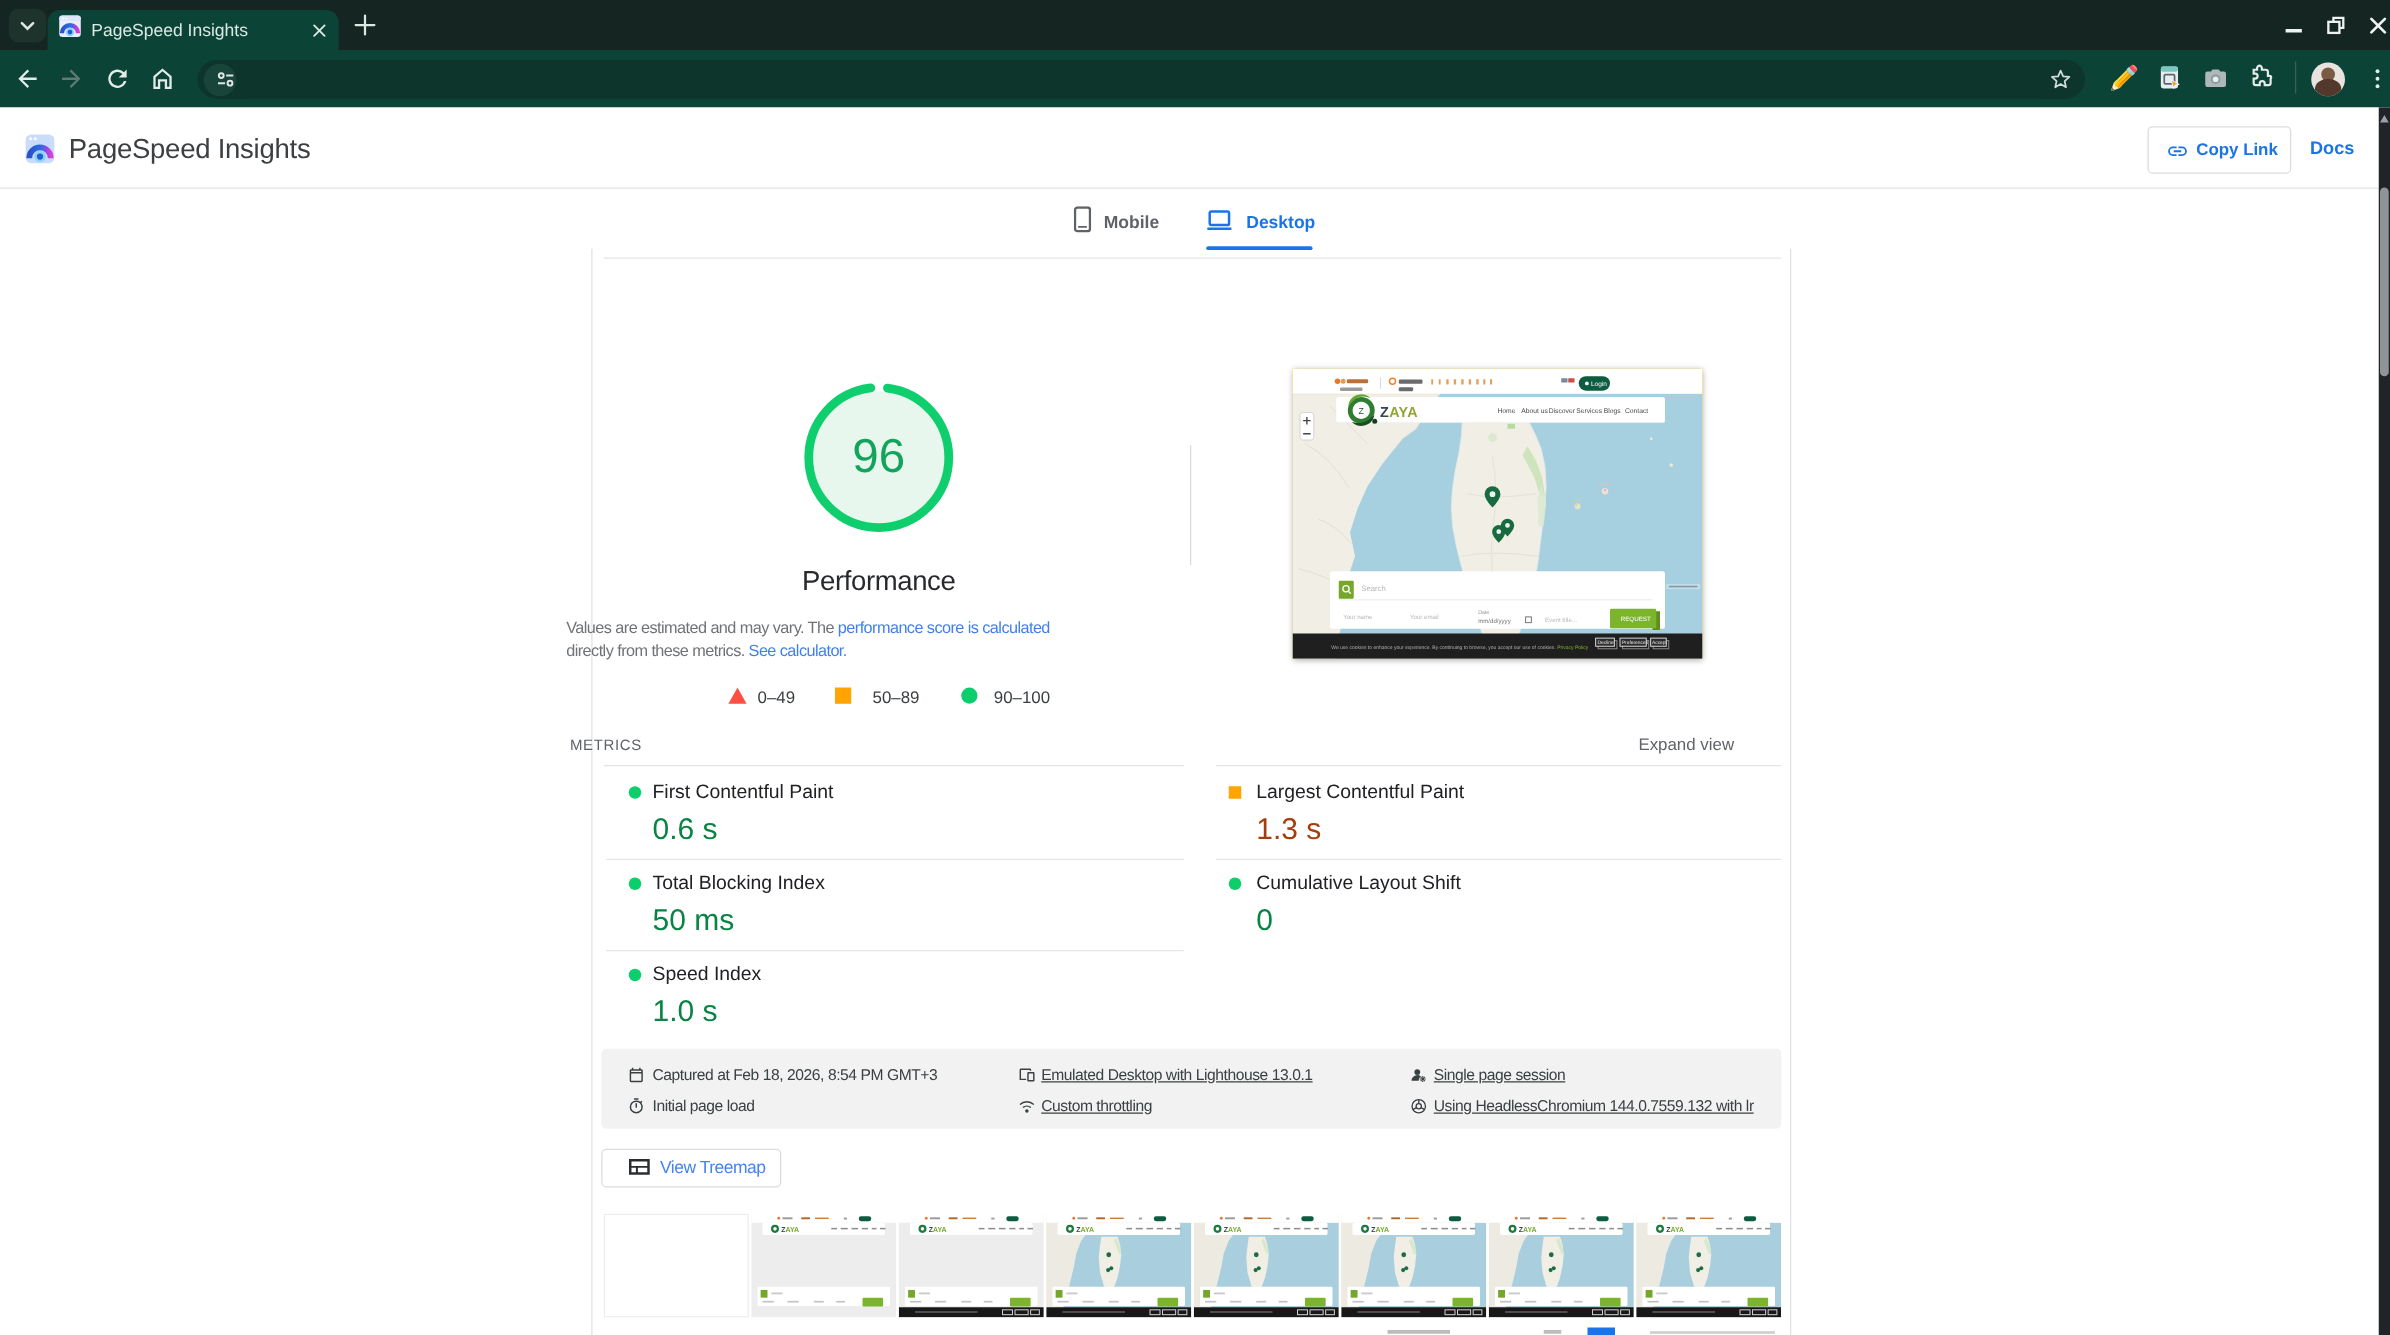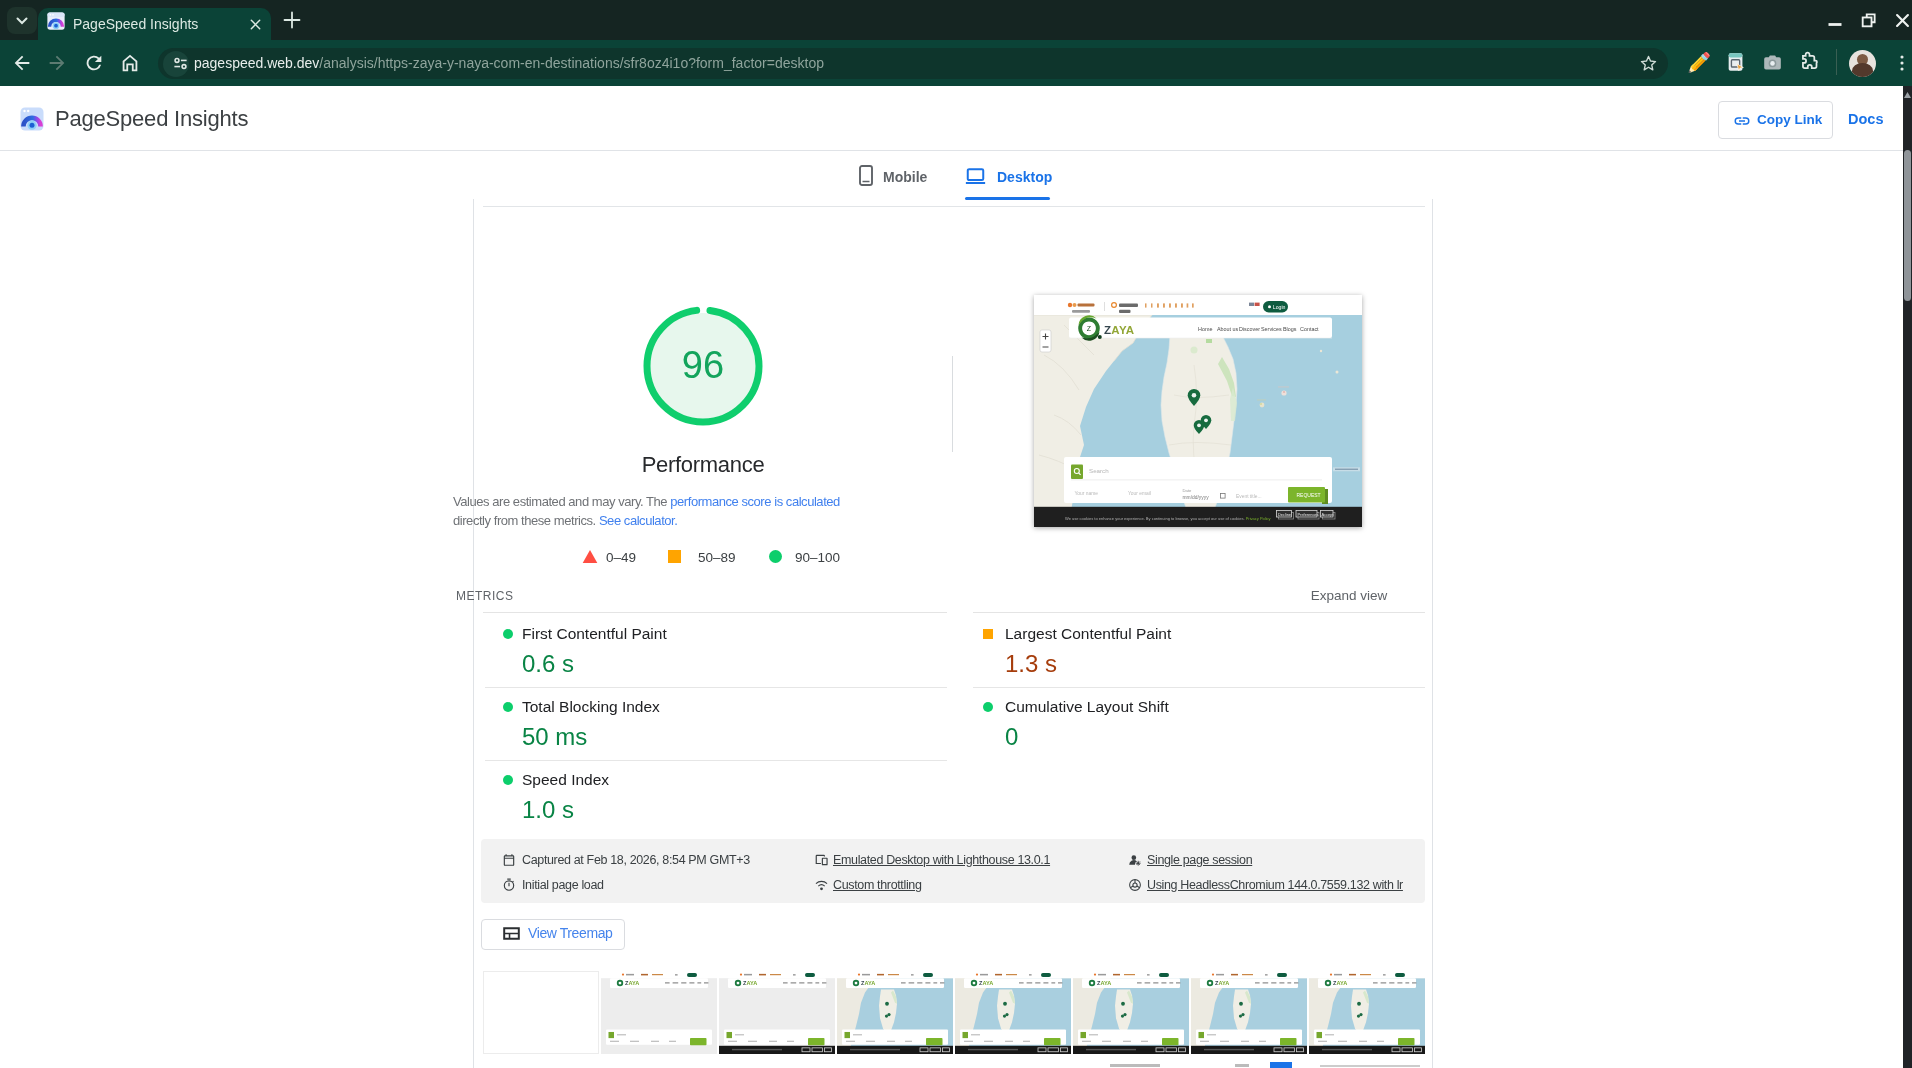--- a/index.html
+++ b/index.html
@@ -115,21 +115,20 @@
     <div id="urlpill">
       <div class="abs" style="left:5px;top:3px;width:26px;height:26px;border-radius:50%;background:#18443a;"></div>
         <svg class="abs" style="left:12px;top:5px;" width="21" height="21" viewBox="0 0 24 24">
           <g stroke="#dfe7e4" stroke-width="1.8" fill="none">
             <circle cx="8" cy="8.5" r="2.2"></circle>
             <path d="M12.5 8.5 H19"></path>
             <circle cx="16" cy="15.5" r="2.2"></circle>
             <path d="M5 15.5 H11.5"></path>
           </g>
         </svg>
-      <div id="urltext">pagespeed.web.dev<span class="path">/analysis/https-zaya-y-naya-com-en-destinations/sfr8oz4i1o?form_factor=desktop</span></div>
       <svg class="abs" style="left:1480px;top:5px;" width="21" height="21" viewBox="0 0 24 24">
           <path d="M12 4 L14.3 9.2 L20 9.8 L15.7 13.6 L16.9 19.2 L12 16.3 L7.1 19.2 L8.3 13.6 L4 9.8 L9.7 9.2 Z" fill="none" stroke="#cfdcd7" stroke-width="1.6" stroke-linejoin="round"></path>
         </svg>
     </div>
 
     <div class="abs" style="left:1688px;top:11px;font-size:19px;transform:scaleX(-1);">✏️</div>
     <svg class="abs" style="left:1725px;top:11px;" width="22" height="22" viewBox="0 0 24 24">
         <rect x="4" y="2.5" width="15" height="19" rx="2" fill="#e8eef0"></rect>
         <rect x="4" y="2.5" width="15" height="4.5" rx="2" fill="#79c7c0"></rect>
         <rect x="7" y="9.5" width="9" height="8" rx="1" fill="none" stroke="#5b6770" stroke-width="1.5"></rect>

